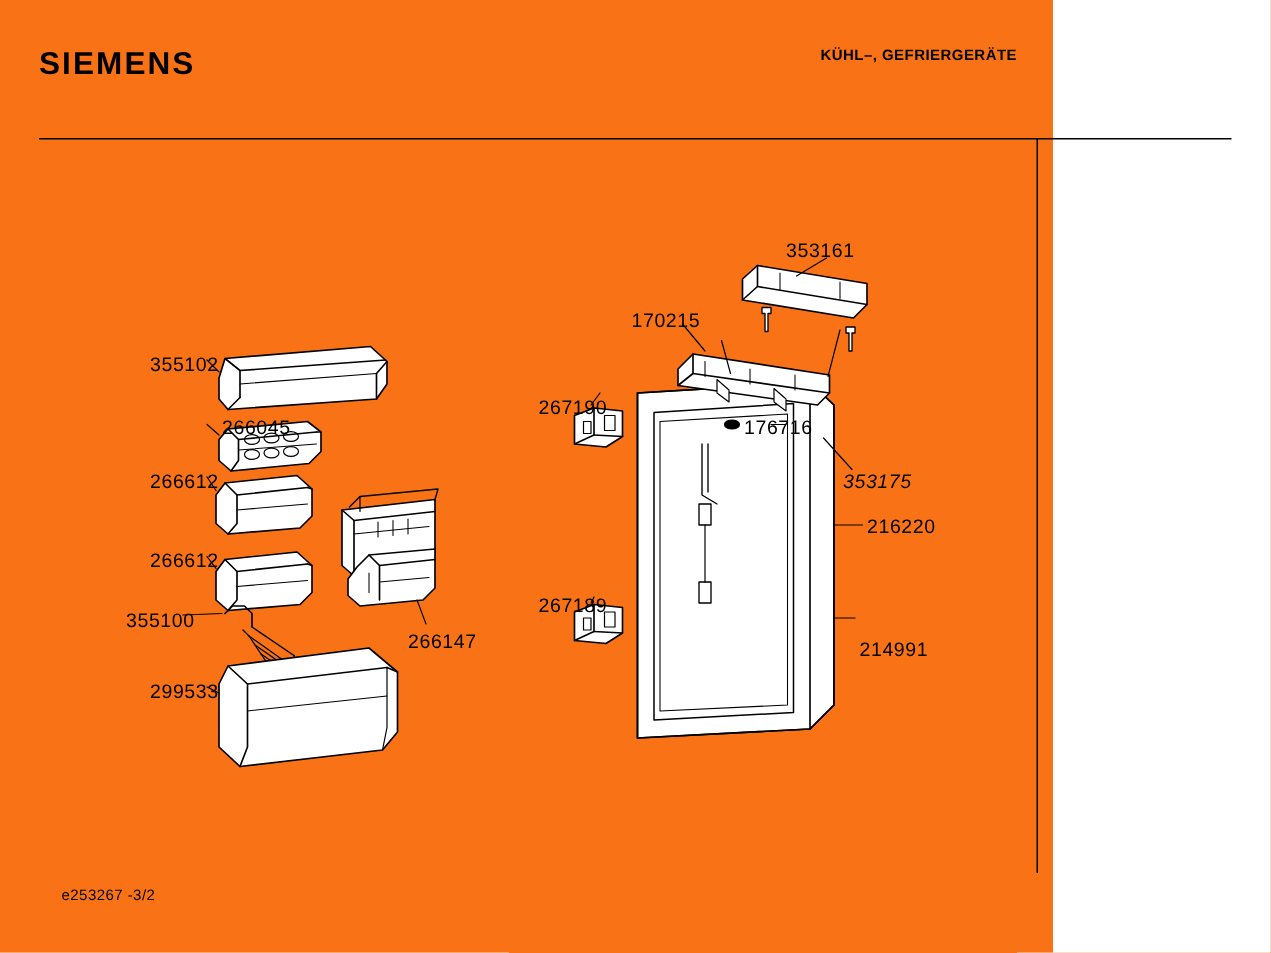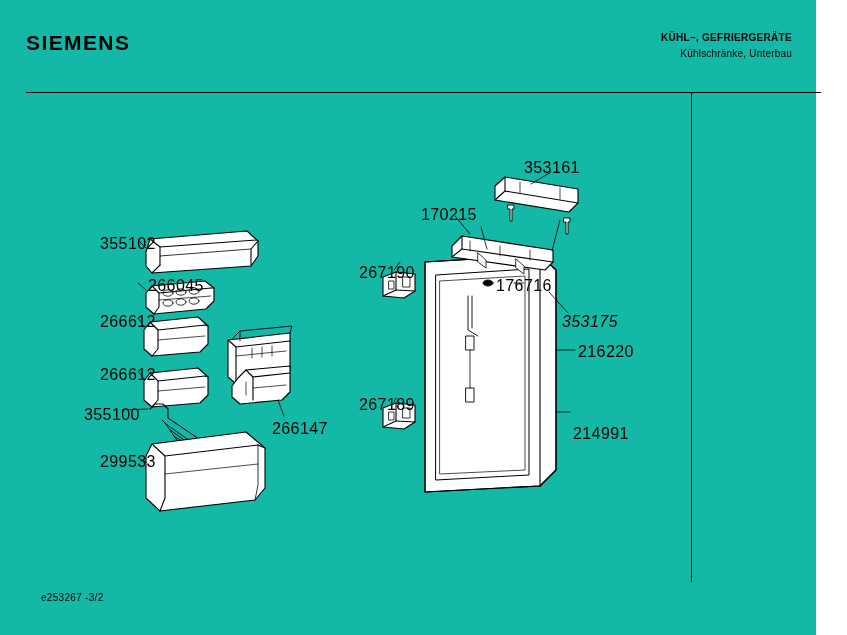--- a/index.html
+++ b/index.html
@@ -9,23 +9,23 @@
   }
   body {
     width: 847px;
     height: 635px;
     font-family: "Liberation Sans", sans-serif;
     color: #000000;
     overflow: hidden;
   }
   #sheet {
     position: relative;
-    width: 816px;
+    width: 702px;
     height: 635px;
-    background: #14b8a6;
+    background: #f97316;
   }
   
   .brand {
     position: absolute;
     left: 26px;
     top: 31px;
     font-size: 21px;
     font-weight: bold;
     letter-spacing: 1.4px;
     font-family: "Liberation Sans", sans-serif;
@@ -77,36 +77,35 @@
   
   #drawing {
     position: absolute;
     left: 0;
     top: 0;
     width: 847px;
     height: 635px;
   }
   .lbl {
     position: absolute;
-    font-size: 16px;
+    font-size: 13px;
     letter-spacing: 0.4px;
     white-space: nowrap;
   }
 </style>
 </head>
 <body>
 
 <div id="sheet">
 
   <div class="brand">SIEMENS</div>
 
 
   <div class="cat-block">
     <div class="cat1">KÜHL–, GEFRIERGERÄTE</div>
-    <div class="cat2">Kühlschränke, Unterbau</div>
   </div>
 
   <div class="rule-top"></div>
   <div class="rule-vert"></div>
 
   <div class="footer-code">e253267 -3/2</div>
 
   <svg id="drawing" viewBox="0 0 847 635">
     <g fill="none" stroke="#000" stroke-width="1.1" stroke-linejoin="round" stroke-linecap="round">
 

